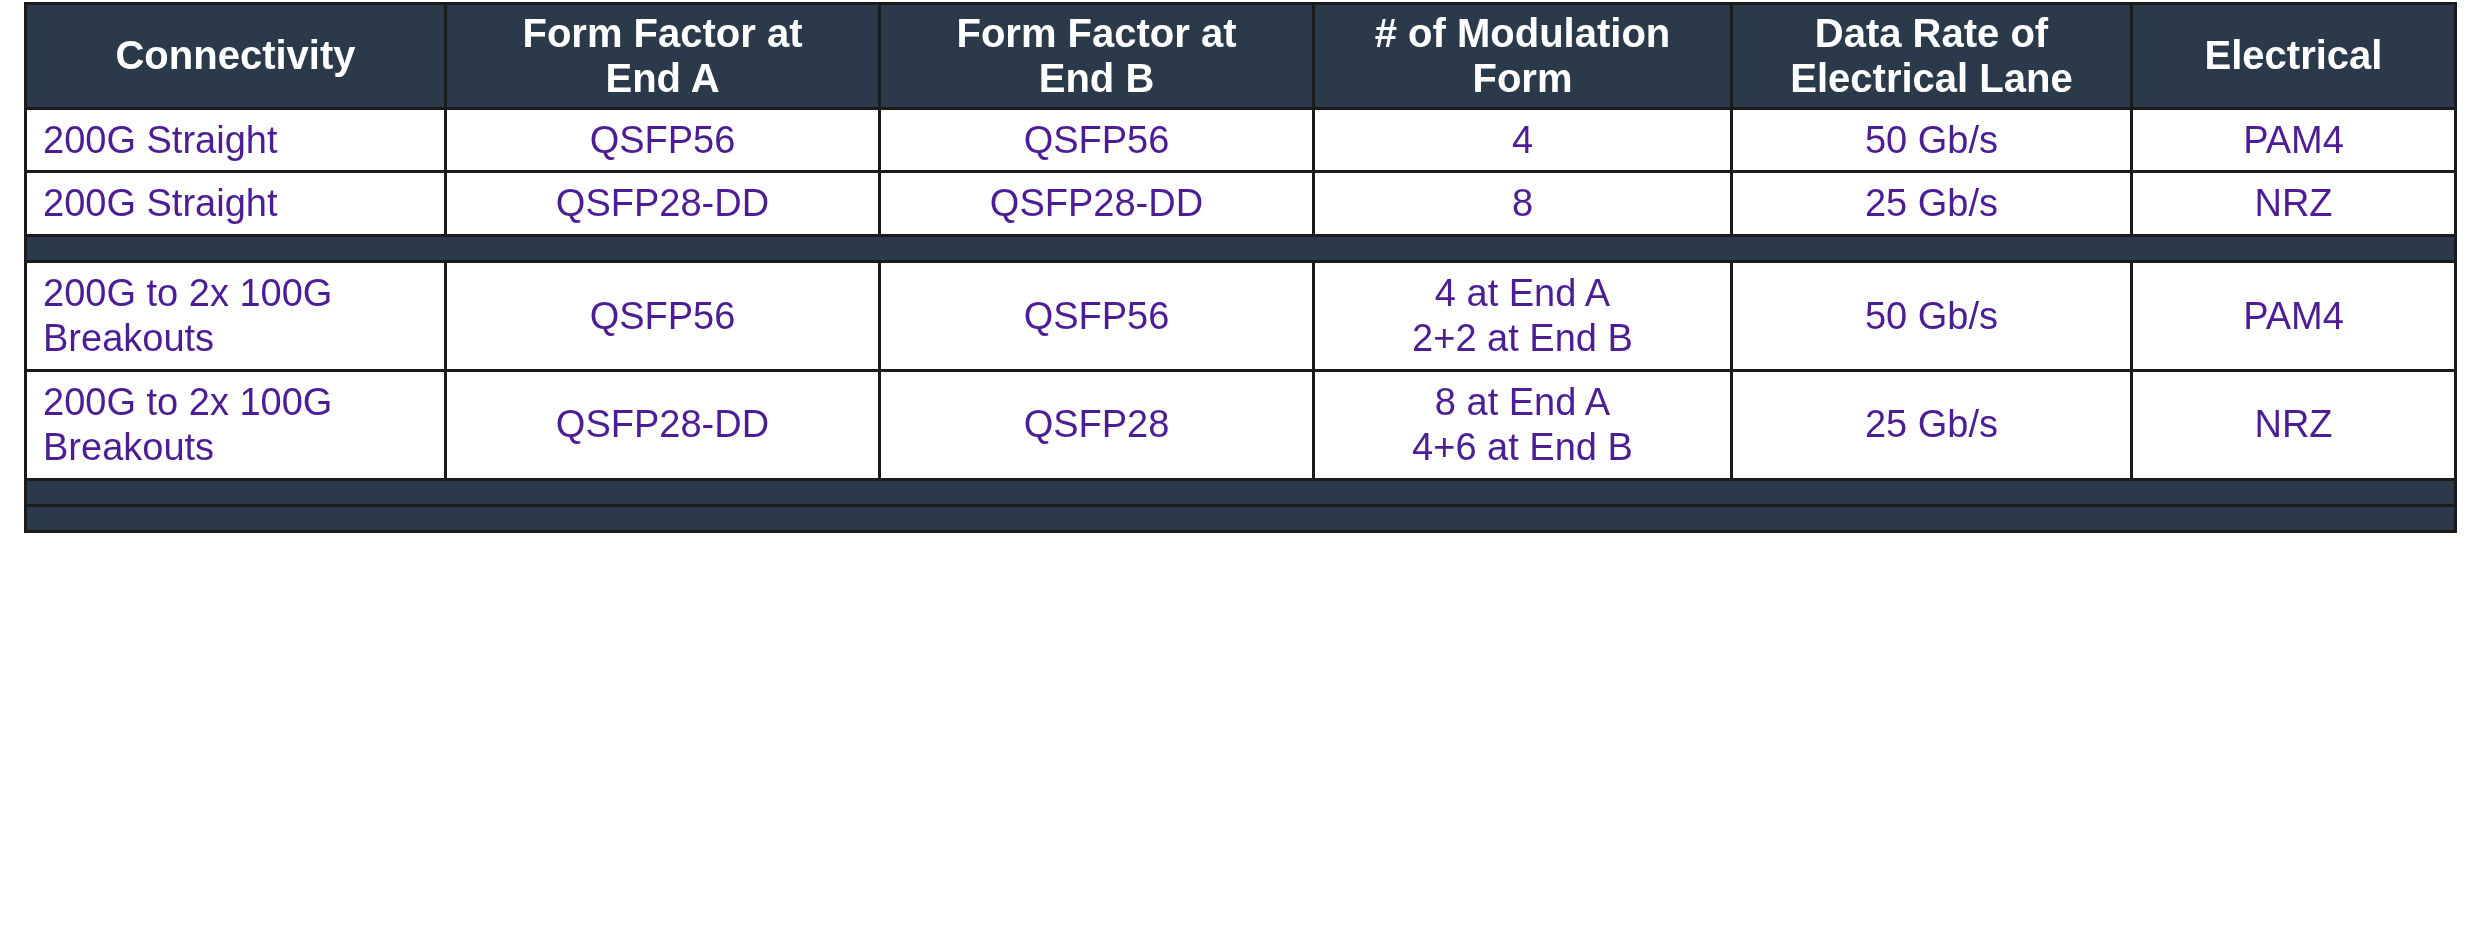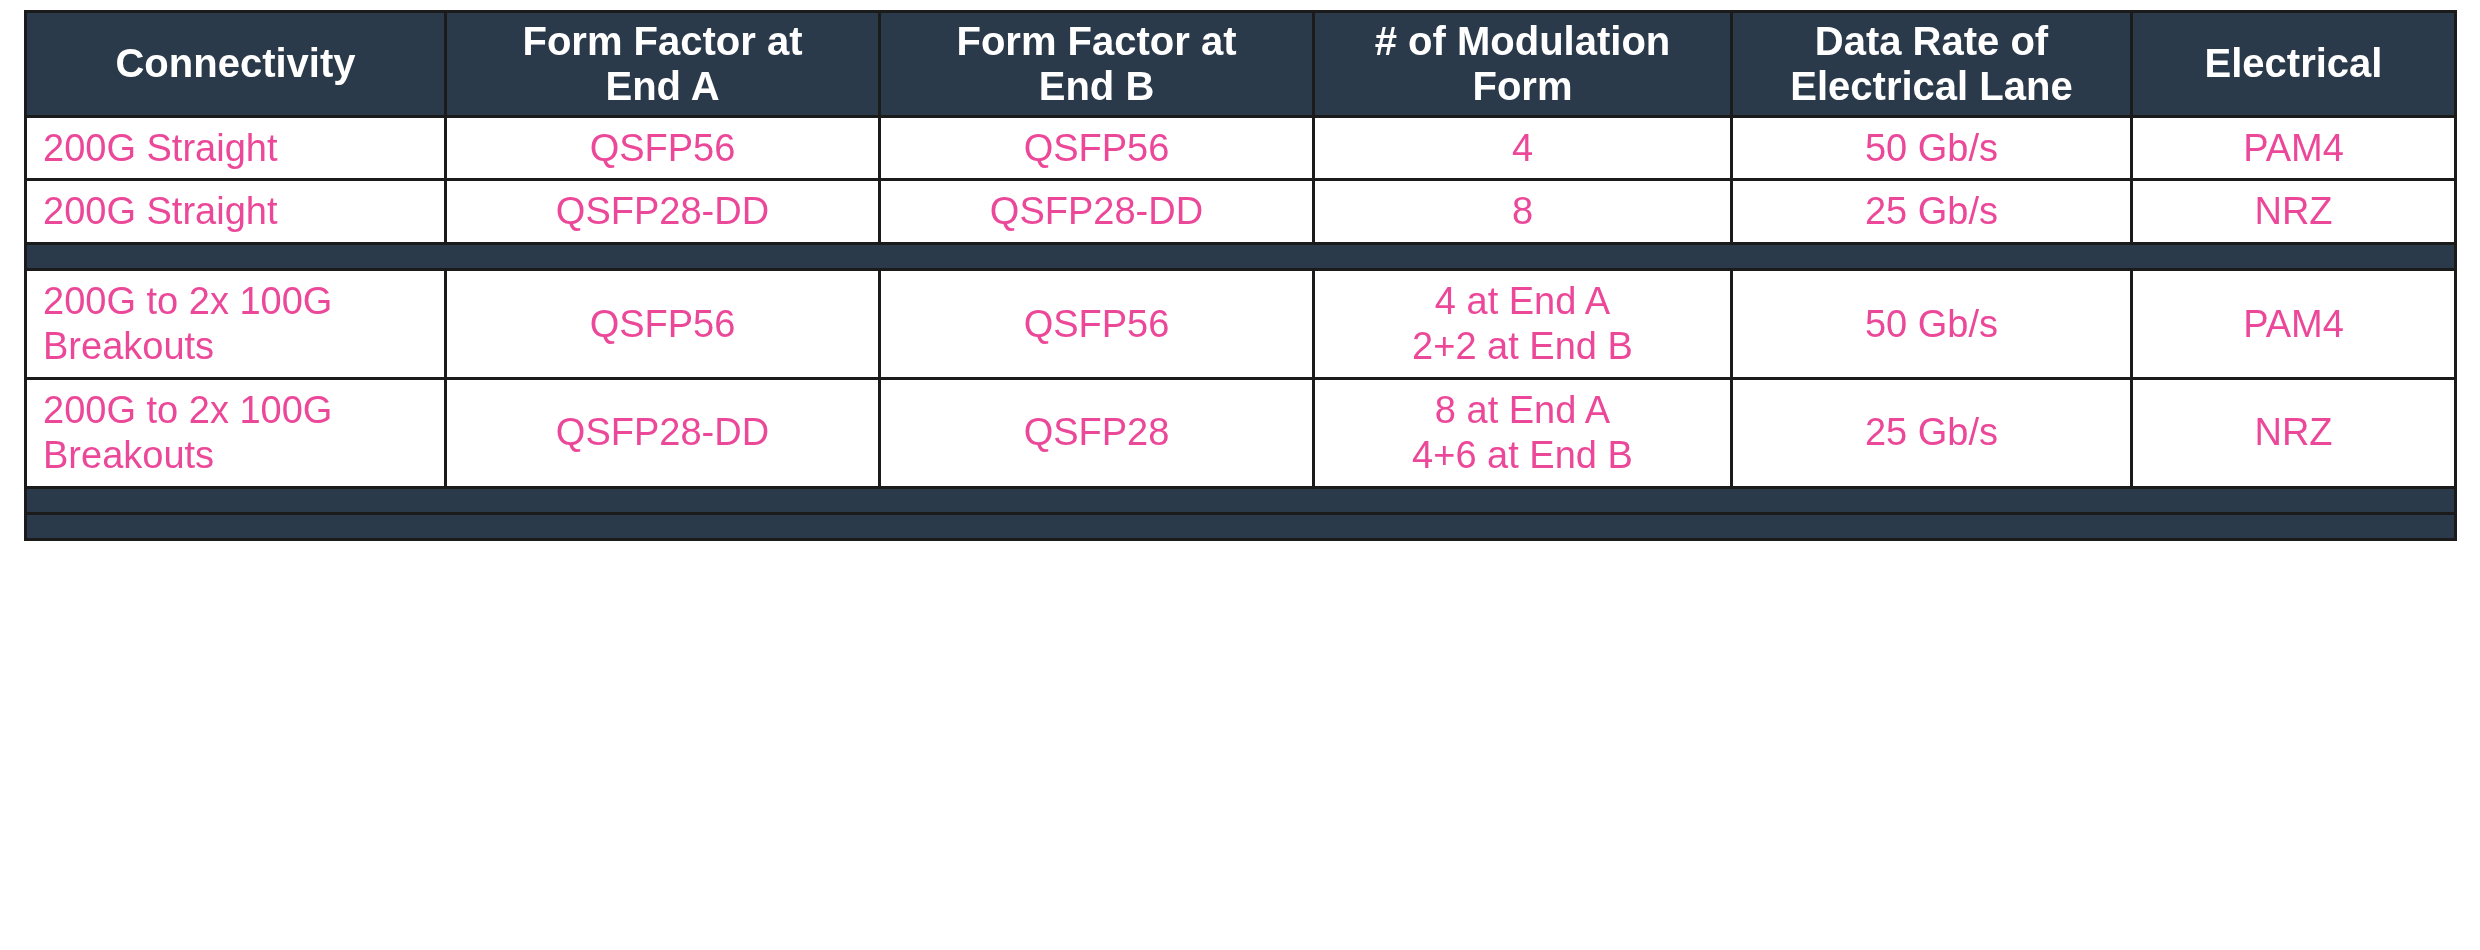--- a/index.html
+++ b/index.html
@@ -11,21 +11,21 @@
   body {
     width: 2480px;
     height: 950px;
     font-family: "Liberation Sans", sans-serif;
     -webkit-font-smoothing: antialiased;
   }
 
   #table-wrap {
     position: absolute;
     left: 24px;
-    top: 10px;
+    top: 2px;
     width: 1992px;
   }
 
   table.spec-table {
     border-collapse: collapse;
     table-layout: fixed;
     width: 2430px;
     background: #ffffff;
   }
 
@@ -46,21 +46,21 @@
     text-align: center;
     vertical-align: middle;
     height: 96px;
     padding: 6px 10px;
     border: 3px solid #1b1b1b;
     box-sizing: border-box;
   }
 
   tbody td {
     background: #ffffff;
-    color: #ec4899;
+    color: #4c1d95;
     font-size: 38px;
     font-weight: normal;
     line-height: 1.18;
     text-align: center;
     vertical-align: middle;
     padding: 8px 12px;
     border: 3px solid #1b1b1b;
     box-sizing: border-box;
   }
 

